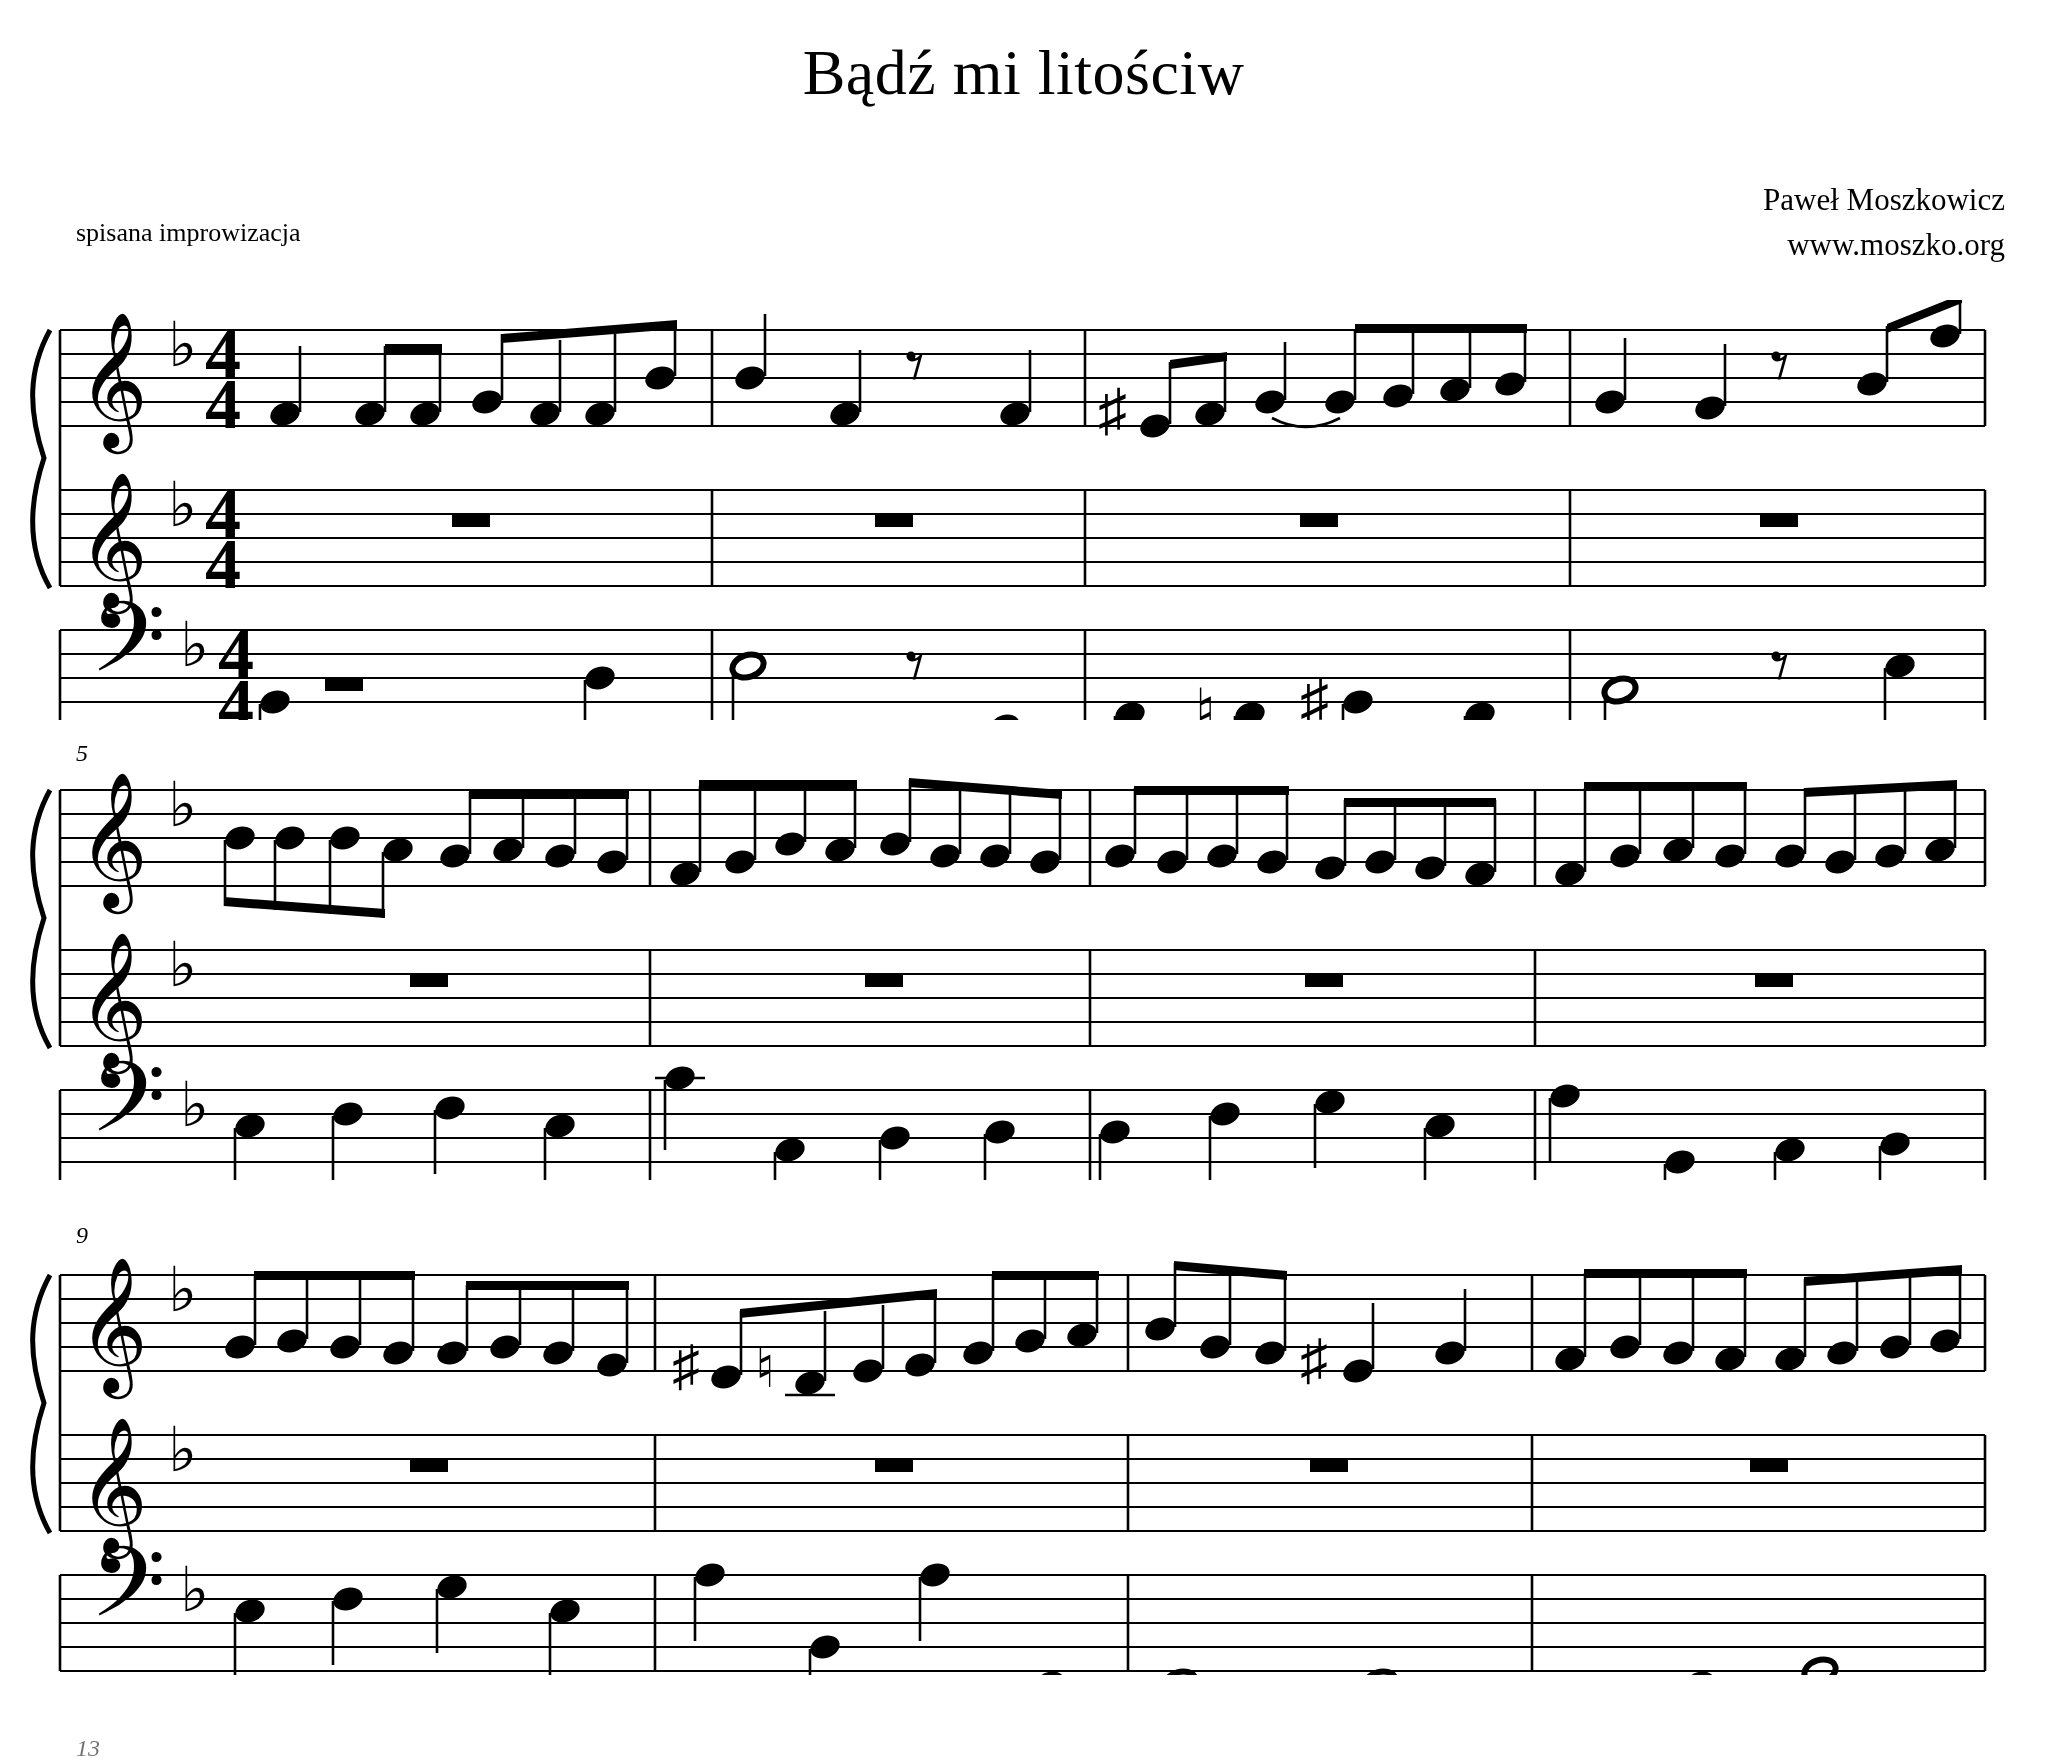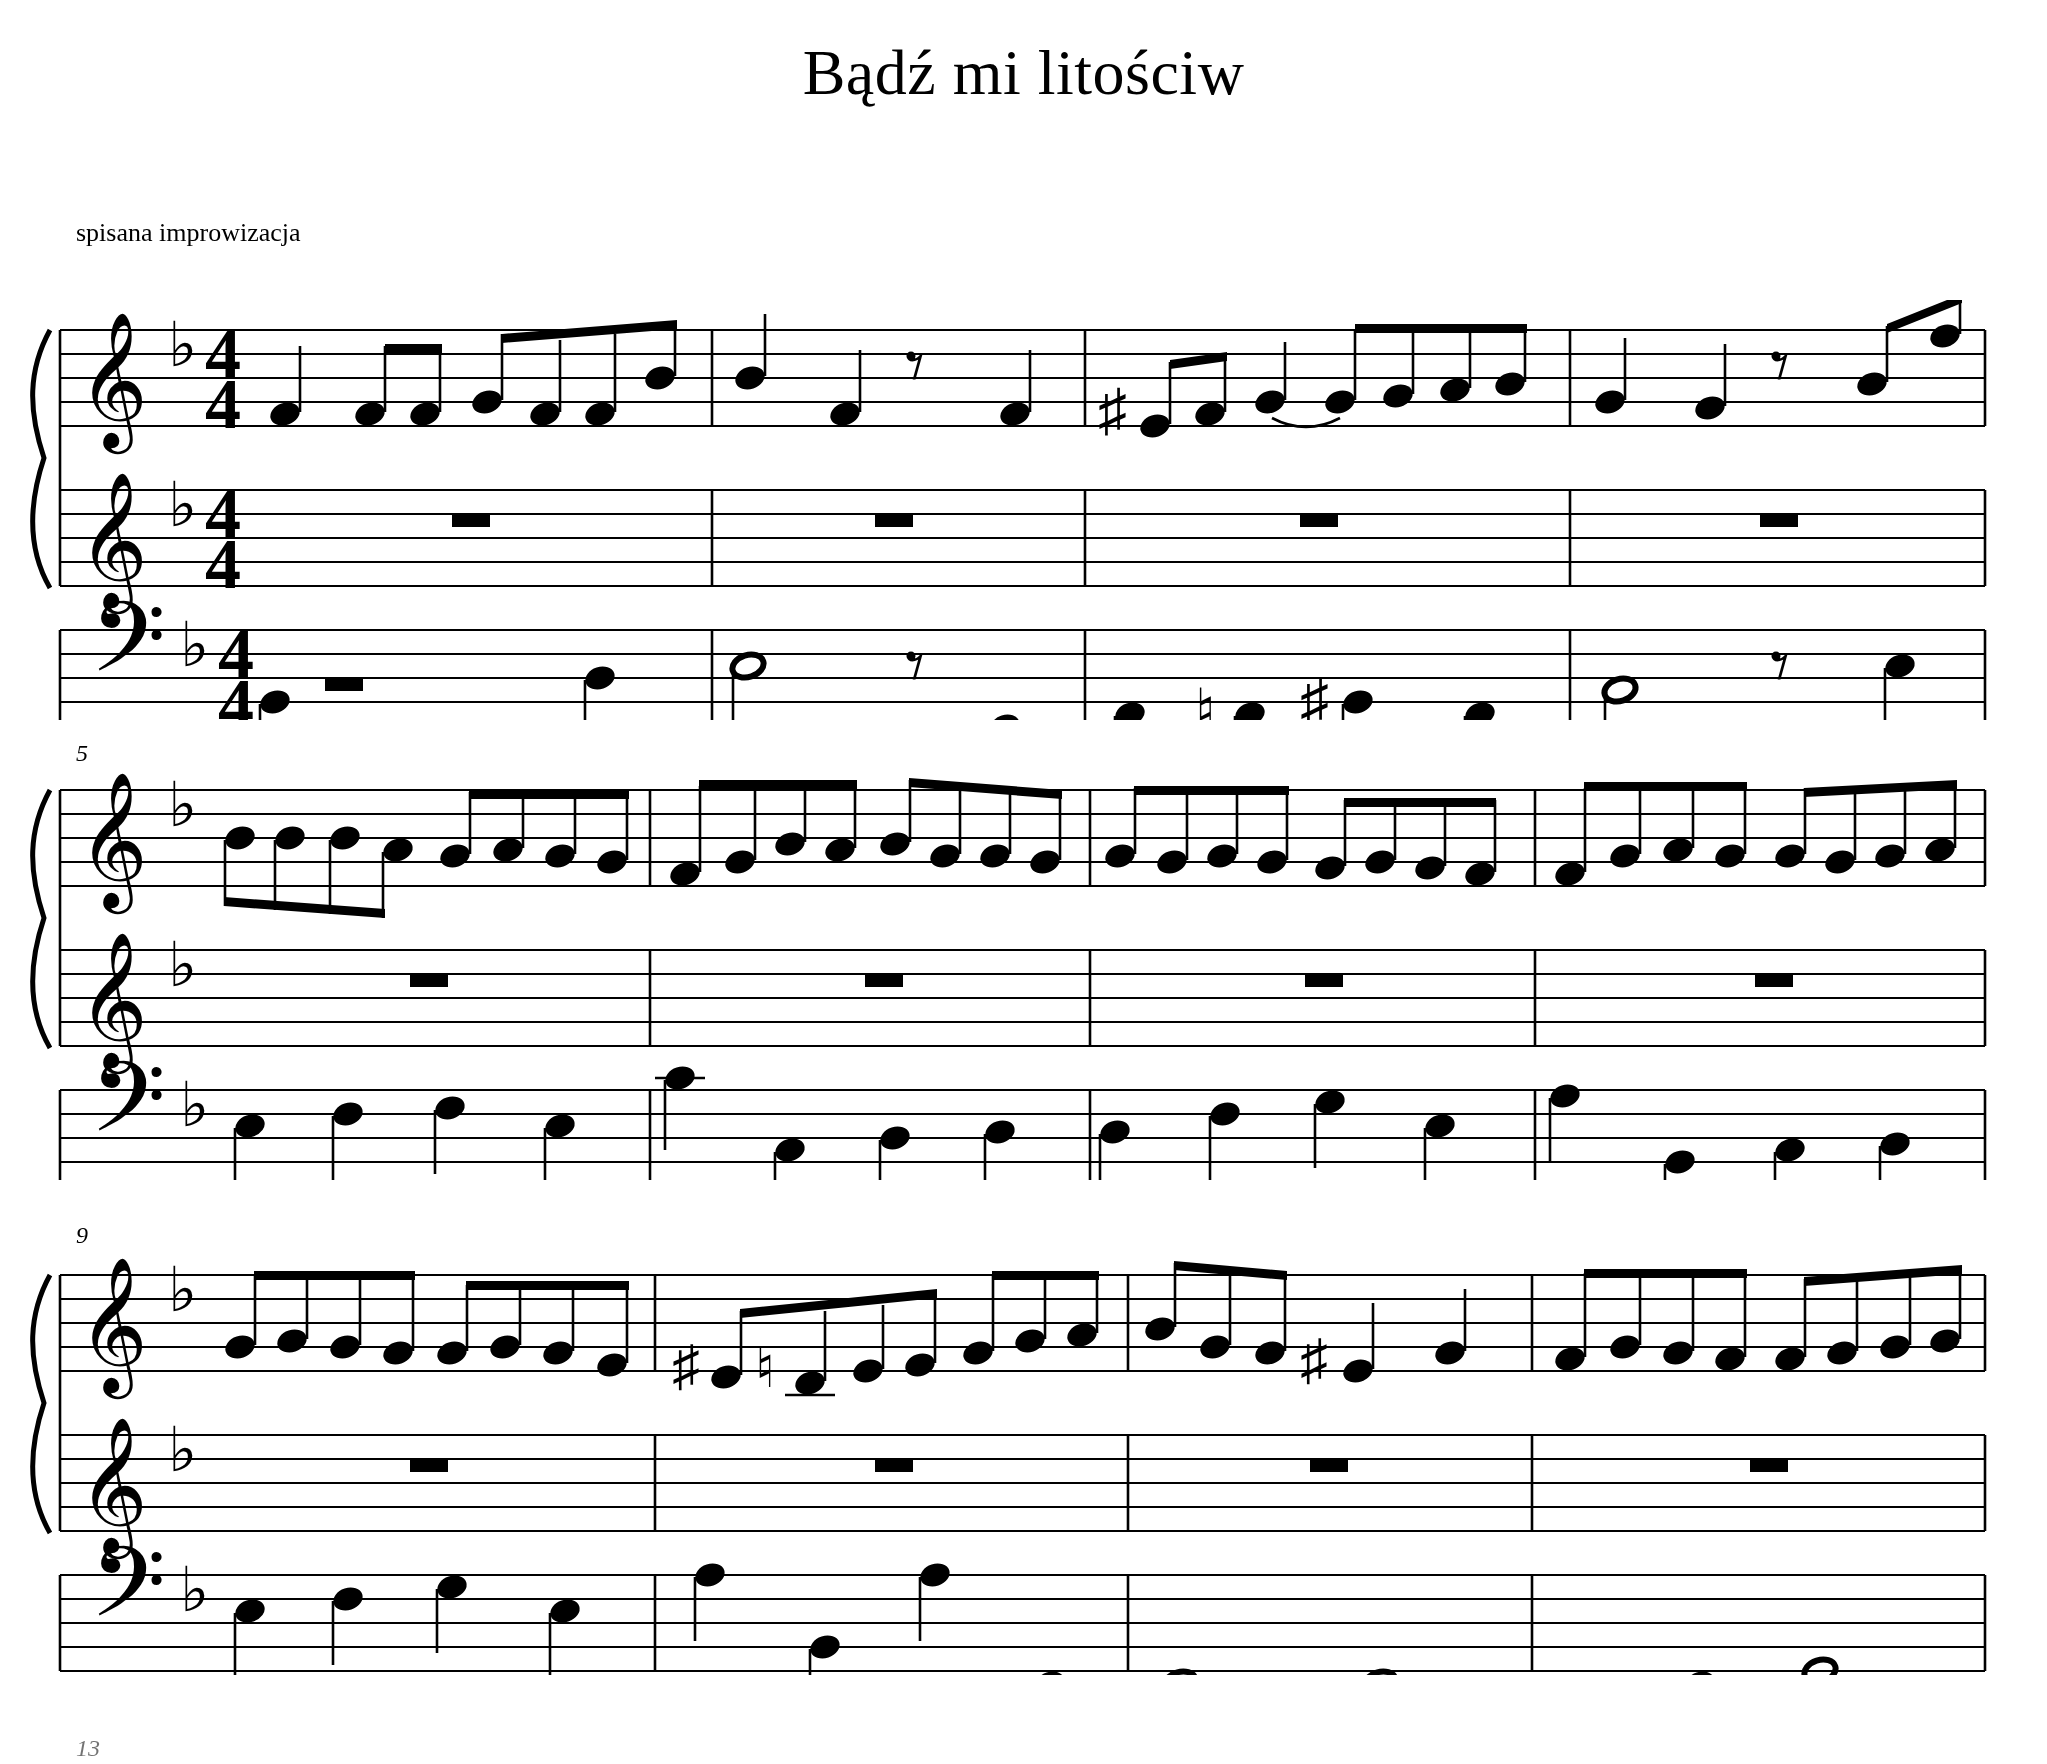--- a/index.html
+++ b/index.html
@@ -63,20 +63,24 @@
   .brace { fill: none; stroke:#000; stroke-width: 5; }
   .txt { font-family: "Liberation Serif", serif; }
 </style>
 </head>
 <body>
 
 <div class="sheet">
 
   <div id="title">Bądź mi litościw</div>
 
+  <div id="composer">
+    <div>Paweł Moszkowicz</div>
+    <div>www.moszko.org</div>
+  </div>
 
   <div id="subtitle">spisana improwizacja</div>
 
   <div class="system" style="top:300px;">
     <svg width="2047" height="420" viewBox="0 0 2047 420" xmlns="http://www.w3.org/2000/svg">
 
       <g>
         <line class="staffline" x1="60" y1="30" x2="1985" y2="30"></line>
         <line class="staffline" x1="60" y1="54" x2="1985" y2="54"></line>
         <line class="staffline" x1="60" y1="78" x2="1985" y2="78"></line>

